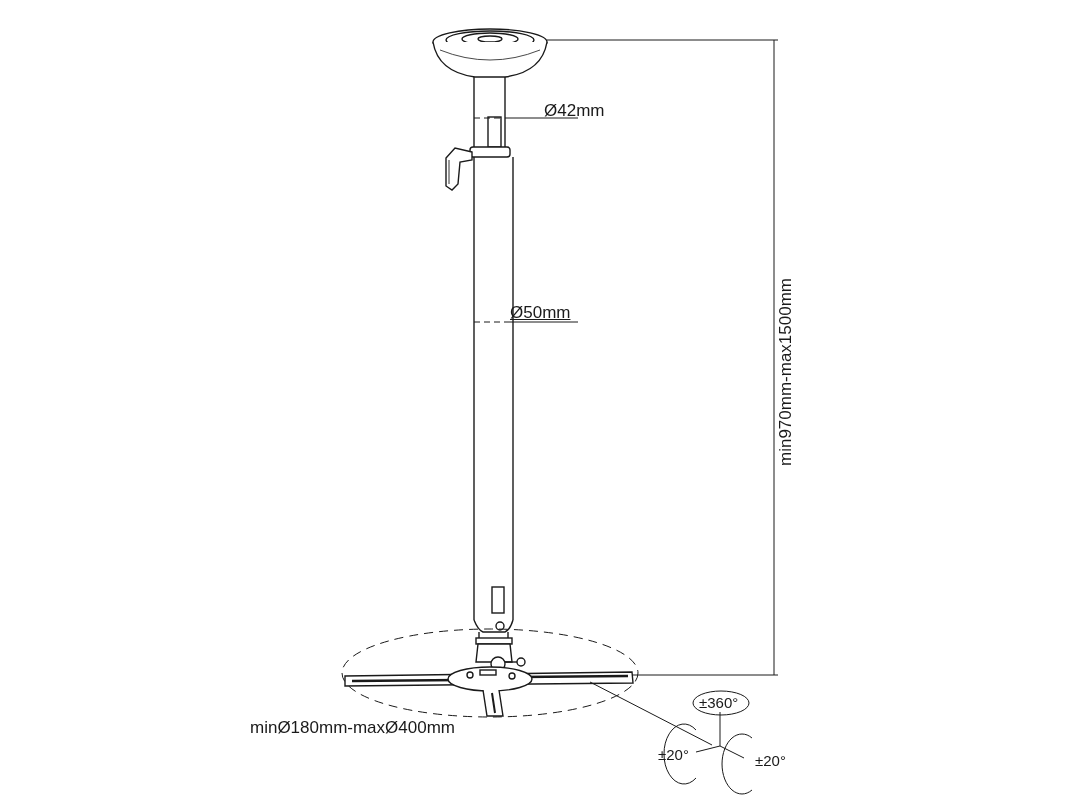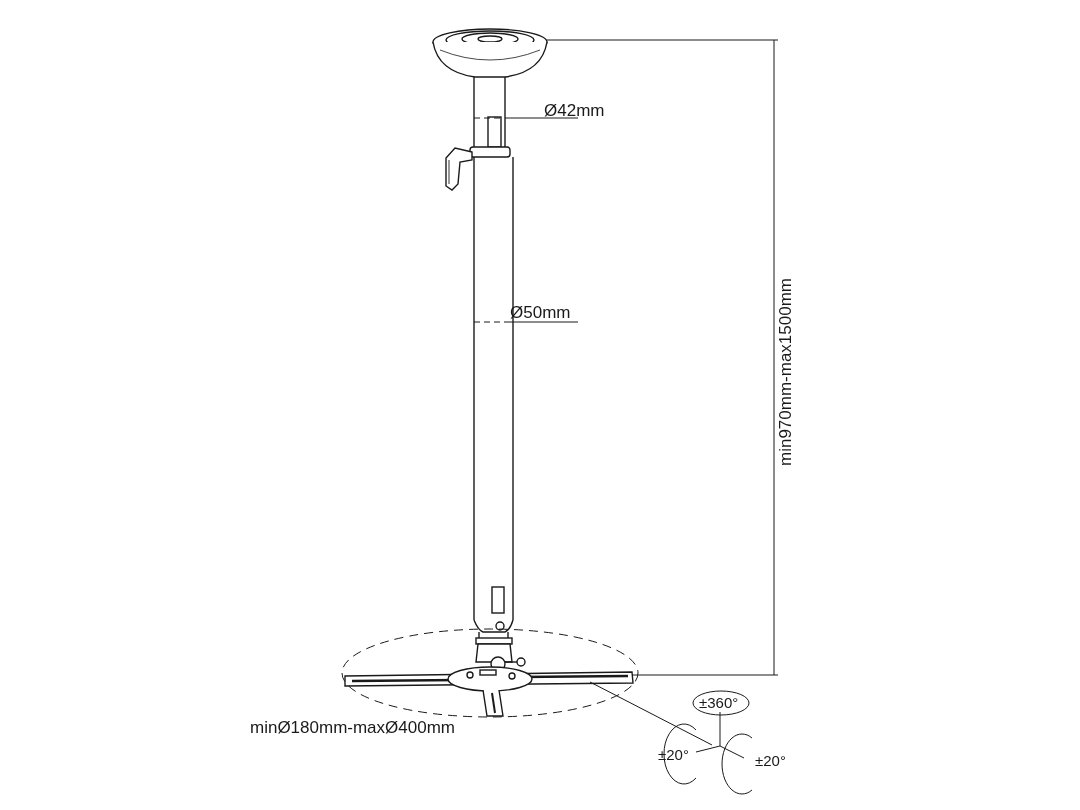--- a/index.html
+++ b/index.html
@@ -83,18 +83,18 @@
       <line x1="720" y1="746" x2="696" y2="752" stroke-width="1"></line>
       <line x1="720" y1="746" x2="744" y2="758" stroke-width="1"></line>
       <ellipse cx="721" cy="703" rx="28" ry="12" stroke-width="1"></ellipse>
       <path d="M696 730 A20 30 0 1 0 696 778" stroke-width="1"></path>
       <path d="M752 738 A20 30 0 1 0 752 790" stroke-width="1"></path>
     </g>
   </g>
 </svg>
 
 <div class="lbl" style="left:508px; top:101px;margin-left:36px;">Ø42mm</div>
-<div class="lbl" style="left:510px; top:303px;">Ø50mm</div>
+<div class="lbl" style="left:510px; top:303px;text-decoration:underline;">Ø50mm</div>
 <div class="vlbl" style="left:776px; top:466px;">min970mm-max1500mm</div>
 <div class="lbl" style="left:250px; top:718px;text-align:right;">minØ180mm-maxØ400mm</div>
 <div class="ang" style="left:699px; top:694px;text-align:right;">±360°</div>
 <div class="ang" style="left:658px; top:746px;">±20°</div>
 <div class="ang" style="left:755px; top:752px;">±20°</div>
 
 </body></html>

